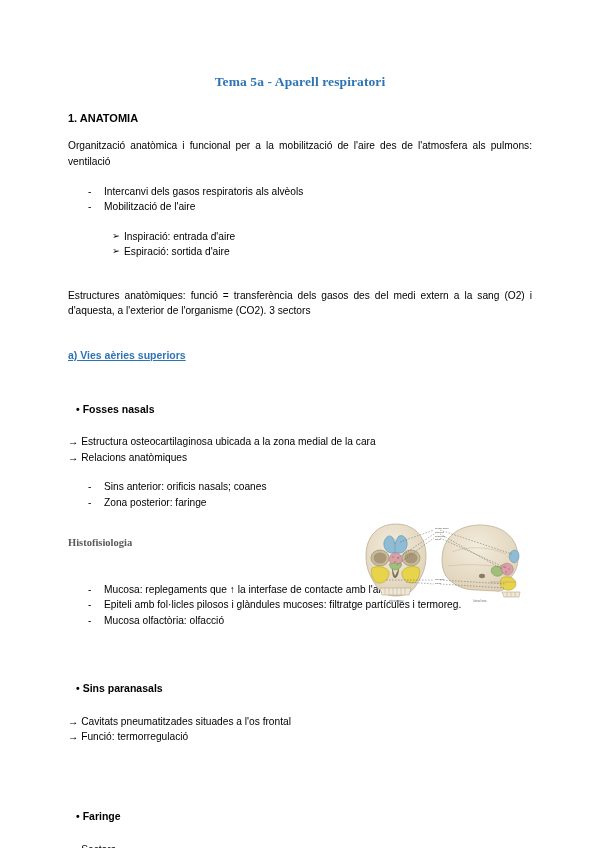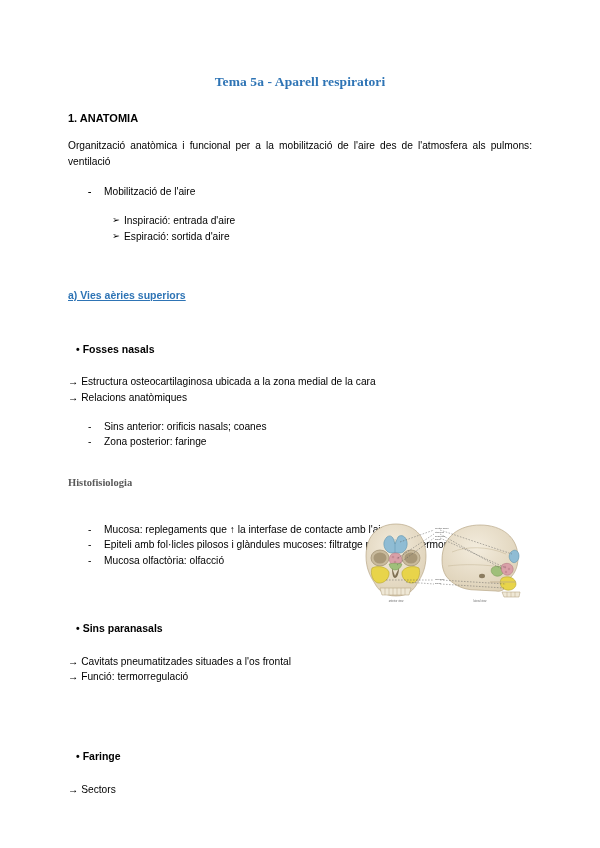--- a/index.html
+++ b/index.html
@@ -55,21 +55,21 @@
 
   .h-blue-underline {
     font-size: 10.5px;
     font-weight: bold;
     color: #2E74B5;
     text-decoration: underline;
     margin: 0 0 20px 0;
     line-height: 1.3;
     display: inline-block;
   }
-  .h-blue-wrap { margin: 11px 0 20px 0; }
+  .h-blue-wrap { margin: 0 0 20px 0; }
 
   .h-bullet {
     font-size: 10.5px;
     font-weight: bold;
     color: #000000;
     margin: 0 0 18px 8px;
     line-height: 1.3;
   }
   .h-bullet .dot { margin-right: 3px; }
 
@@ -162,31 +162,32 @@
 <div class="page">
   <div class="content">
 
     <h1 class="doc-title">Tema 5a - Aparell respiratori</h1>
 
     <h2 class="h-section">1. ANATOMIA</h2>
 
     <p class="para">Organització anatòmica i funcional per a la mobilització de l'aire des de l'atmosfera als pulmons: ventilació</p>
 
     <ul class="dash-list">
-      <li><span class="mk">-</span></li>
+      <li><span class="mk">-</span><span>Intercanvi dels gasos respiratoris als alvèols</span></li>
       <li><span class="mk">-</span><span>Mobilització de l'aire</span></li>
     </ul>
 
     <ul class="arrowhead-list">
       <li><span class="mk">➢</span><span>Inspiració: entrada d'aire</span></li>
       <li><span class="mk">➢</span><span>Espiració: sortida d'aire</span></li>
     </ul>
 
     <div class="spacer-18"></div>
 
+    <p class="para">Estructures anatòmiques: funció = transferència dels gasos des del medi extern a la sang (O2) i d'aquesta, a l'exterior de l'organisme (CO2). 3 sectors</p>
 
     <div class="spacer-12"></div>
 
     <div class="h-blue-wrap">
       <span class="h-blue-underline">a) Vies aèries superiors</span>
     </div>
 
     <h3 class="h-bullet"><span class="dot">•</span><span>Fosses nasals</span></h3>
 
     <div class="arrow-block">

